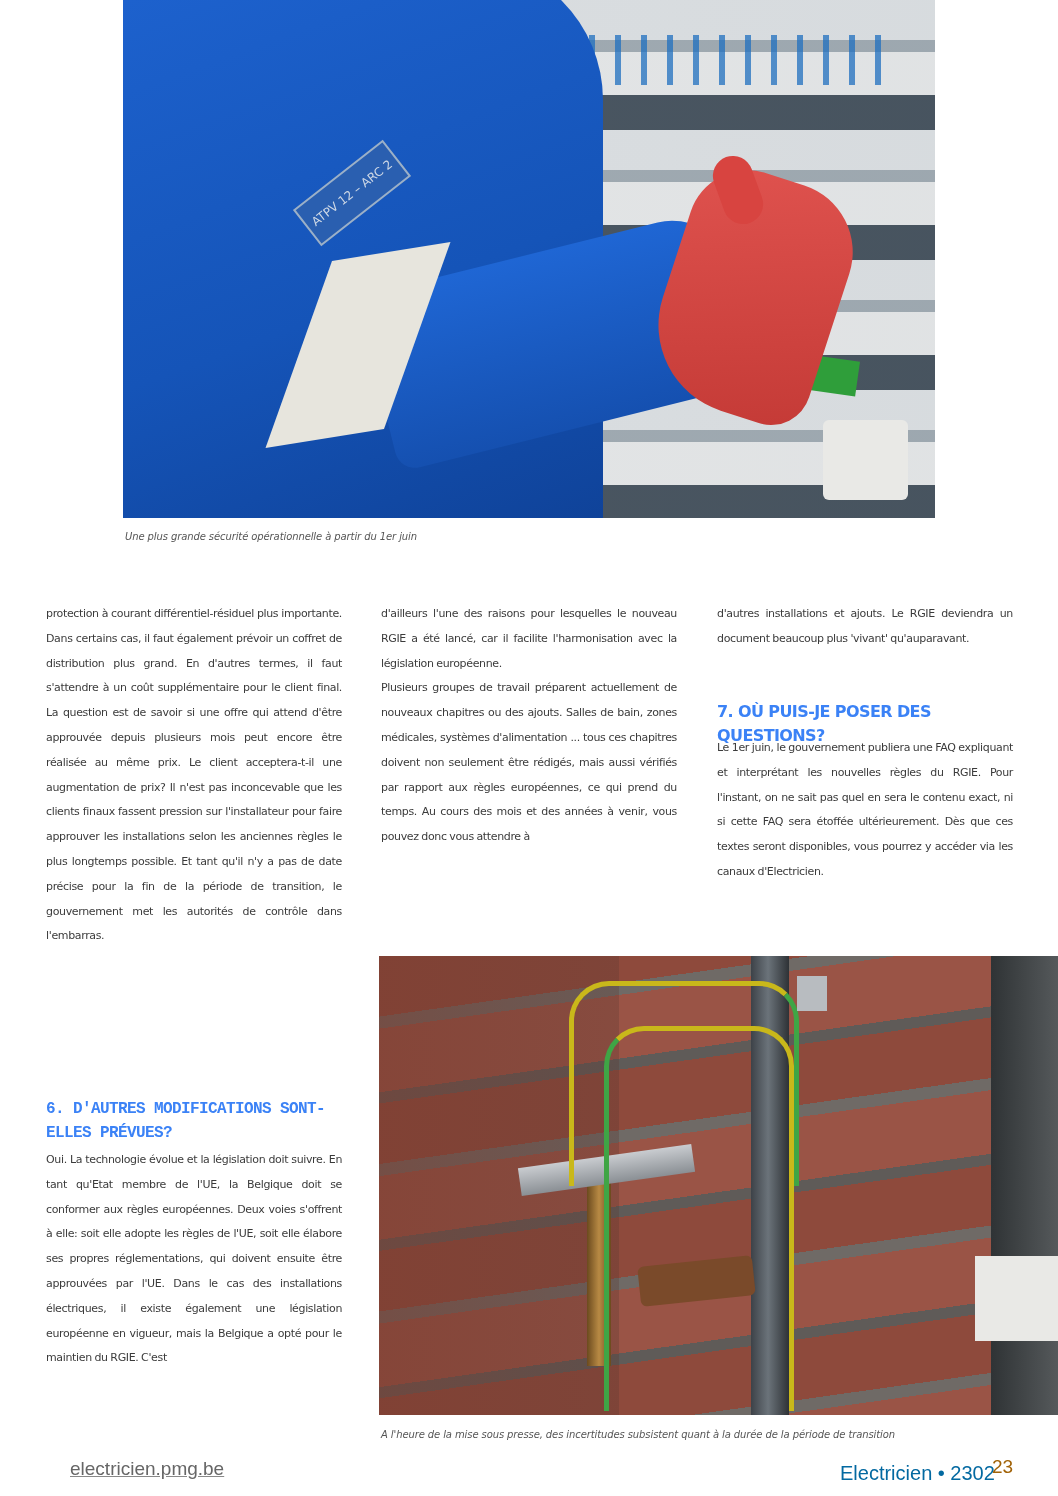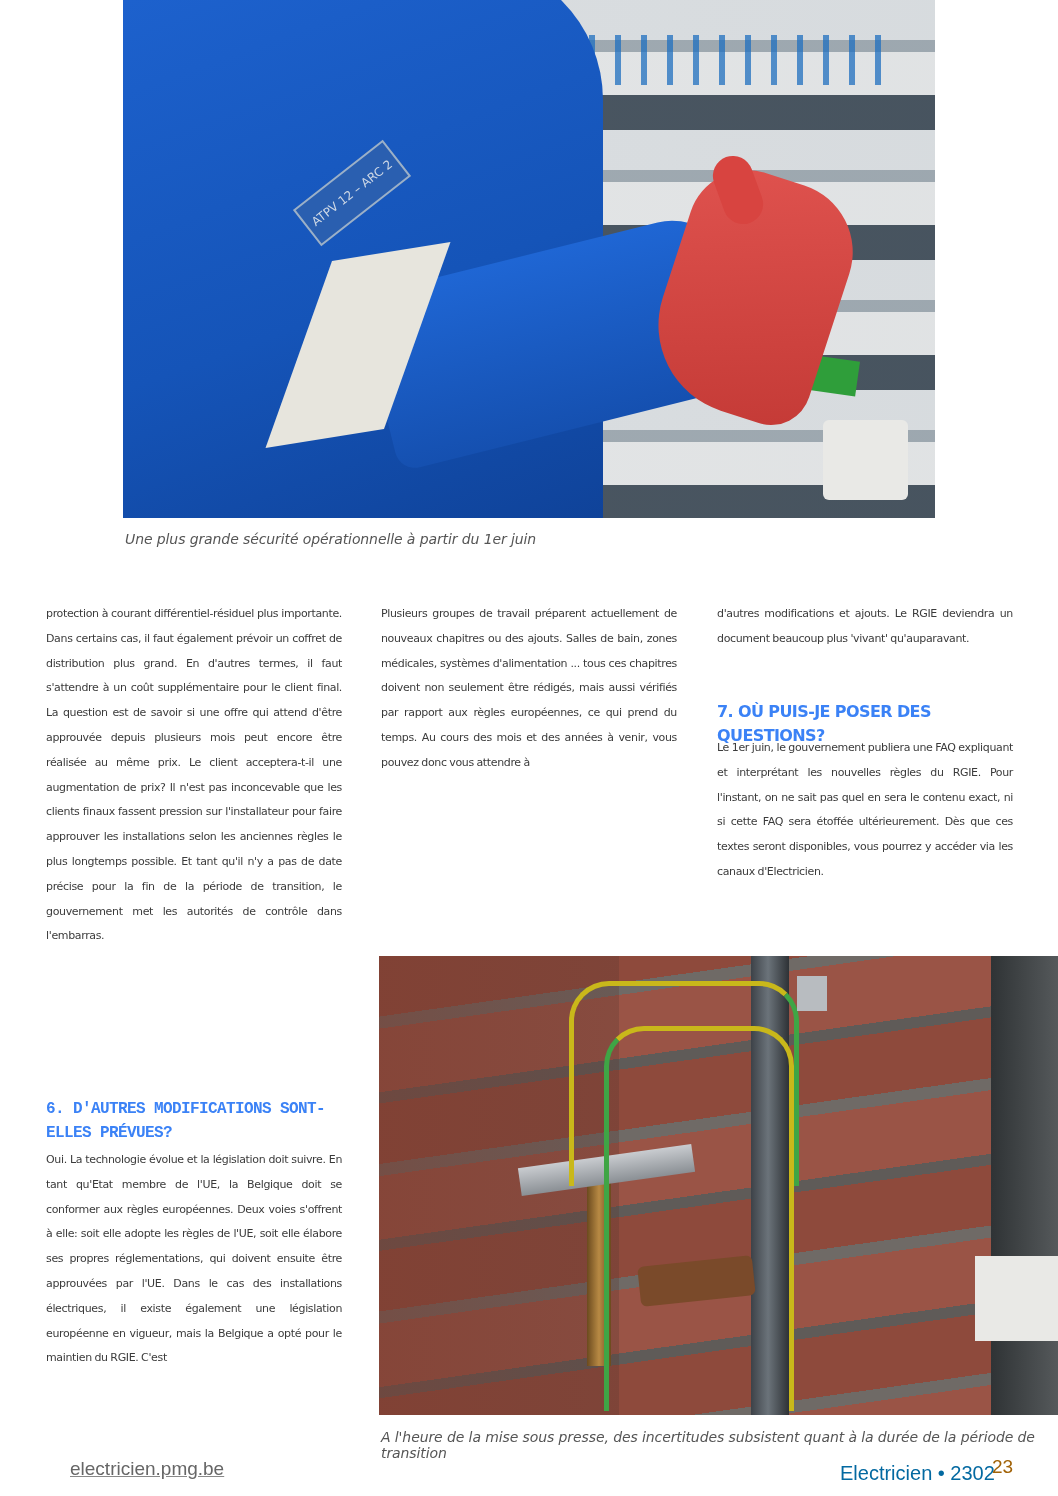--- a/index.html
+++ b/index.html
@@ -21,21 +21,21 @@
                border-radius: 0 140px 0 0; }
   .p1-forearm { position: absolute; left: 250px; top: 250px; width: 370px; height: 180px; background: linear-gradient(180deg, #1f66d4, #1550b0);
                 transform: rotate(-14deg); border-radius: 20px 60px 60px 20px; }
   .p1-band { position: absolute; left: 180px; top: 250px; width: 110px; height: 190px; background: #e7e5dd; transform: skewX(-28deg) rotate(-10deg); }
   .p1-badge { position: absolute; left: 172px; top: 170px; width: 110px; height: 42px; border: 2px solid #9bb0c8; background: #2a5fb0;
               transform: rotate(-38deg); color: #cfd9e6; font: 12px "DejaVu Sans", sans-serif; display: flex; align-items: center; justify-content: center; }
   .p1-glove { position: absolute; left: 545px; top: 175px; width: 170px; height: 240px; background: linear-gradient(160deg, #e0534f, #c43a36);
               border-radius: 60px 70px 40px 90px; transform: rotate(18deg); }
   .p1-finger { position: absolute; left: 595px; top: 155px; width: 40px; height: 70px; background: #d84440; border-radius: 20px; transform: rotate(-20deg); }
 
-  .caption { position: absolute; font-family: "DejaVu Sans", sans-serif; font-style: italic; font-size: 14px; color: #555; letter-spacing: -0.1px; }
+  .caption { position: absolute; font-family: "DejaVu Sans", sans-serif; font-style: italic; font-size: 10px; color: #555; letter-spacing: -0.1px; }
   .cap1 { left: 125px; top: 531px; }
   .cap2 { left: 381px; top: 1429px; }
 
   
   .col { position: absolute; width: 296px; font-size: 11px; line-height: 24.8px; text-align: justify;
          font-family: "DejaVu Sans", sans-serif; color: #3b3b3b; letter-spacing: -0.35px; word-spacing: -0.5px; }
   .col p { margin: 0; }
   .c1 { left: 46px; top: 602px; }
   .c2 { left: 381px; top: 602px; }
   .c3 { left: 717px; top: 602px; }
@@ -88,25 +88,26 @@
 
 <div class="col c1">
   <p>protection à courant différentiel-résiduel plus importante. Dans certains cas, il faut également prévoir un coffret de distribution plus grand. En d'autres termes, il faut s'attendre à un coût supplémentaire pour le client final. La question est de savoir si une offre qui attend d'être approuvée depuis plusieurs mois peut encore être réalisée au même prix. Le client acceptera-t-il une augmentation de prix? Il n'est pas inconcevable que les clients finaux fassent pression sur l'installateur pour faire approuver les installations selon les anciennes règles le plus longtemps possible. Et tant qu'il n'y a pas de date précise pour la fin de la période de transition, le gouvernement met les autorités de contrôle dans l'embarras.</p>
 </div>
 <h2 class="heading h6">6. D'AUTRES MODIFICATIONS SONT-ELLES PRÉVUES?</h2>
 <div class="col c1b">
   <p>Oui. La technologie évolue et la législation doit suivre. En tant qu'Etat membre de l'UE, la Belgique doit se conformer aux règles européennes. Deux voies s'offrent à elle: soit elle adopte les règles de l'UE, soit elle élabore ses propres réglementations, qui doivent ensuite être approuvées par l'UE. Dans le cas des installations électriques, il existe également une législation européenne en vigueur, mais la Belgique a opté pour le maintien du RGIE. C'est</p>
 </div>
 
 <div class="col c2">
+  <p>d'ailleurs l'une des raisons pour lesquelles le nouveau RGIE a été lancé, car il facilite l'harmonisation avec la législation européenne.</p>
   <p>Plusieurs groupes de travail préparent actuellement de nouveaux chapitres ou des ajouts. Salles de bain, zones médicales, systèmes d'alimentation ... tous ces chapitres doivent non seulement être rédigés, mais aussi vérifiés par rapport aux règles européennes, ce qui prend du temps. Au cours des mois et des années à venir, vous pouvez donc vous attendre à</p>
 </div>
 
 <div class="col c3">
-  <p>d'autres modifications et ajouts. Le RGIE deviendra un document beaucoup plus 'vivant' qu'auparavant.</p>
+  <p>d'autres installations et ajouts. Le RGIE deviendra un document beaucoup plus 'vivant' qu'auparavant.</p>
 </div>
 <h2 class="heading h7">7. OÙ PUIS-JE POSER DES QUESTIONS?</h2>
 <div class="col c3b">
   <p>Le 1er juin, le gouvernement publiera une FAQ expliquant et interprétant les nouvelles règles du RGIE. Pour l'instant, on ne sait pas quel en sera le contenu exact, ni si cette FAQ sera étoffée ultérieurement. Dès que ces textes seront disponibles, vous pourrez y accéder via les canaux d'Electricien.</p>
 </div>
 
 <div class="photo2" title="Earthing bar with green-yellow protective conductors mounted on a brick wall">
   <div class="p2-wall-dark"></div>
   <div class="p2-box"></div>
   <div class="p2-box-white"></div>

